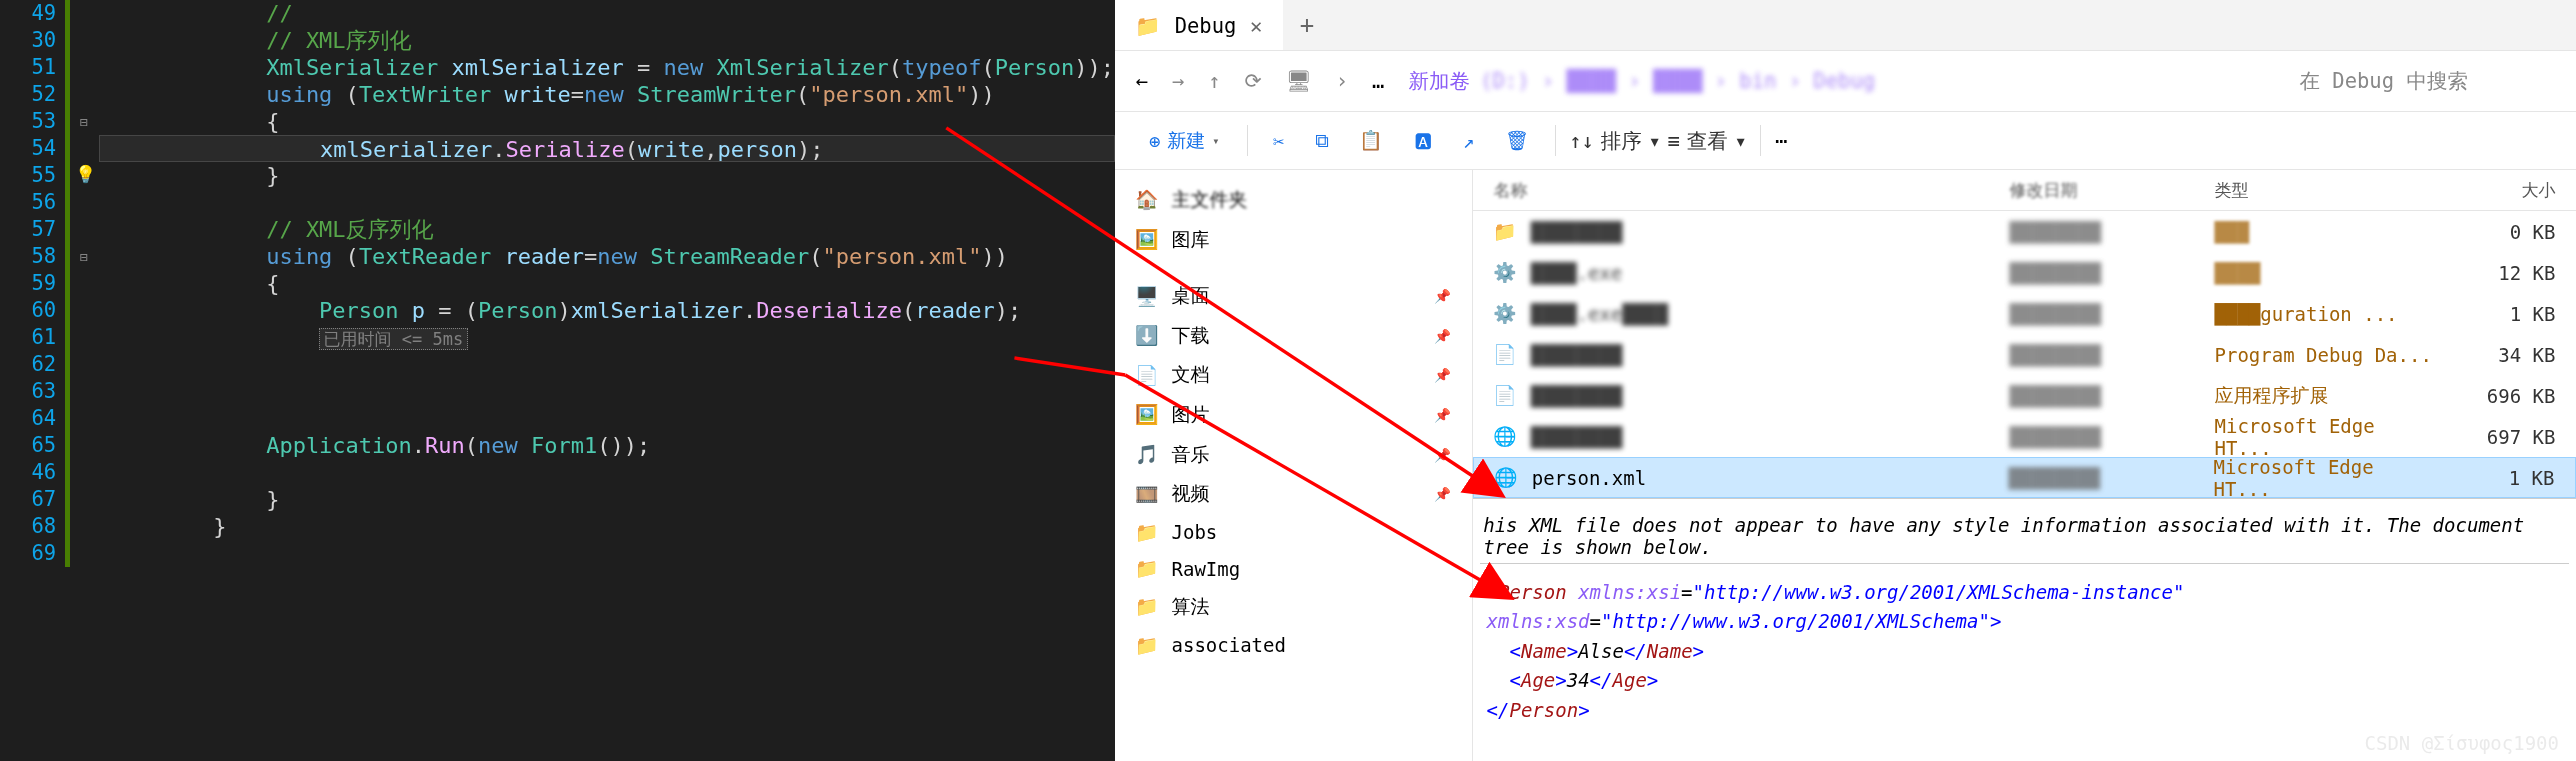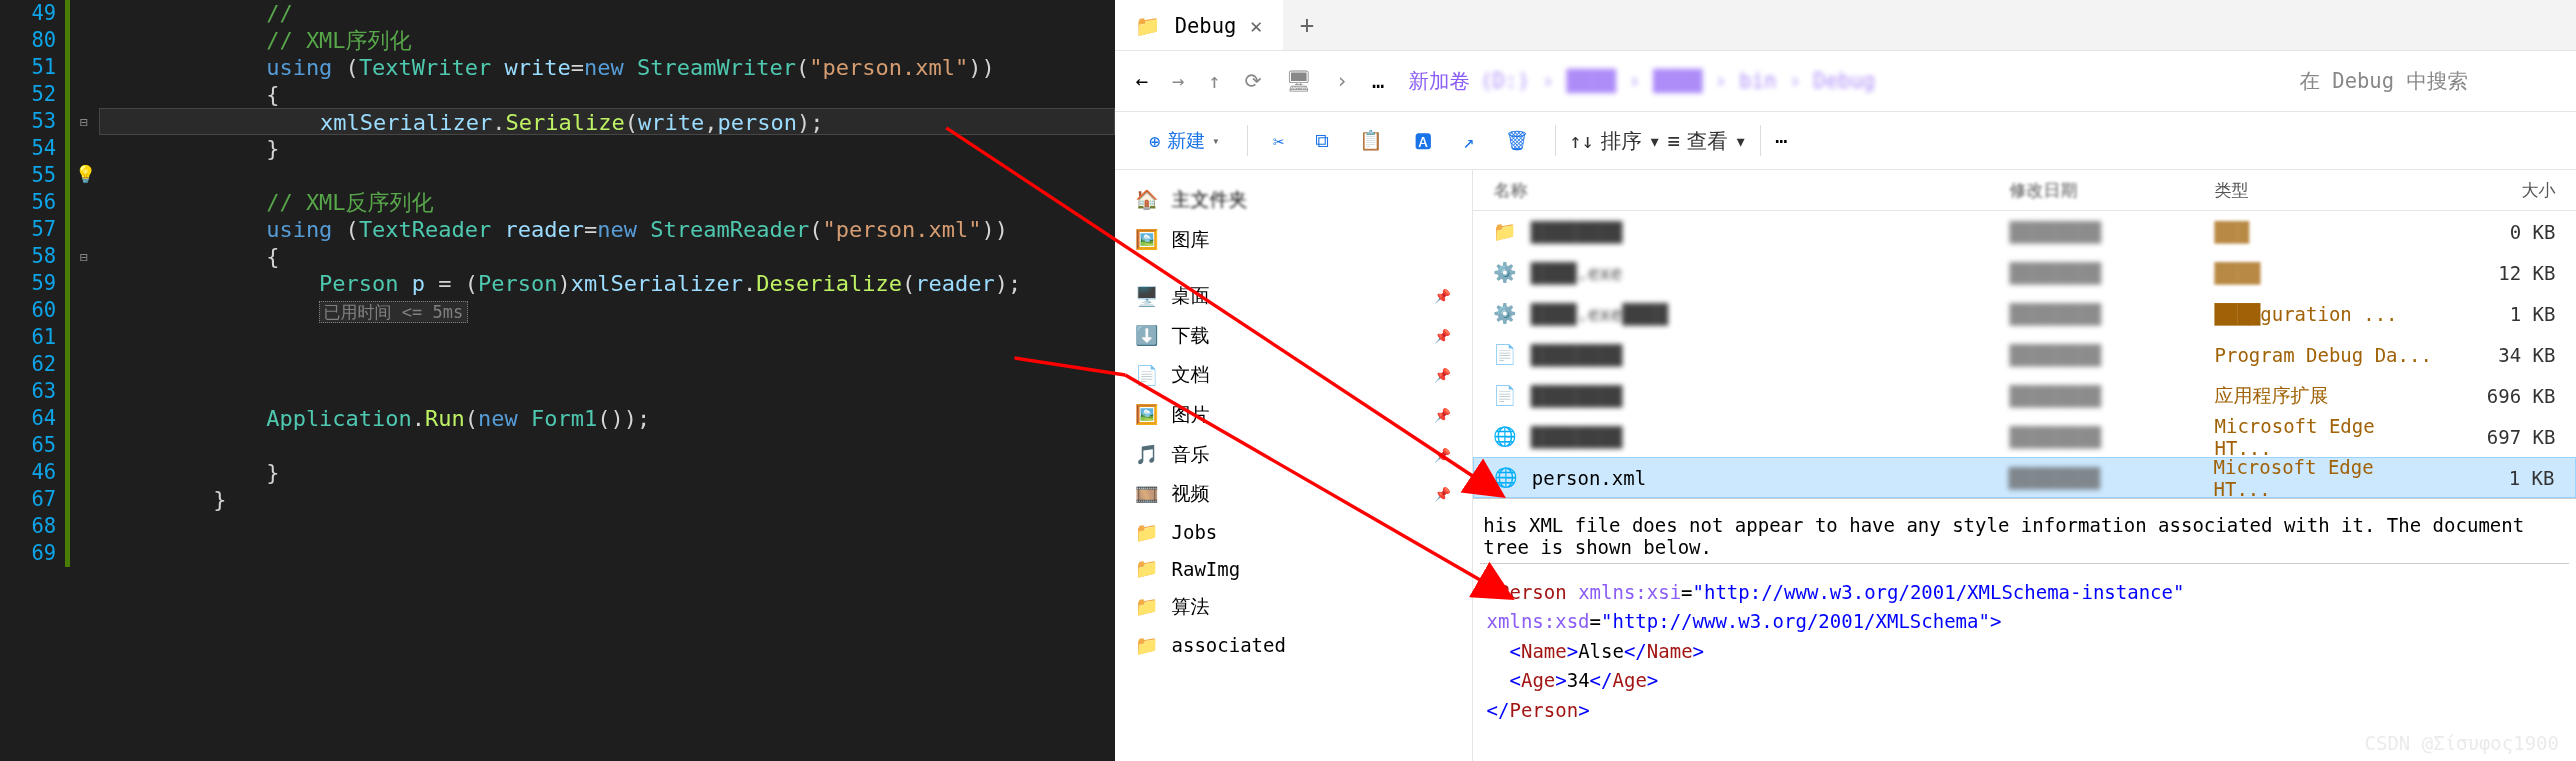--- a/index.html
+++ b/index.html
@@ -15,21 +15,21 @@
 .fold-icon { height: 27px; display: flex; align-items: center; justify-content: center; color: #858585; font-size: 13.6px; }
 .code-lines { flex: 1; line-height: 27px; }
 .code-line { height: 27px; white-space: pre; padding-left: 8.5px; }
 .code-line.current { background: #2a2a2a; border: 0.9px solid #464646; }
 .bulb { position: absolute; left: 75px; top: 164px; color: #ffcc00; font-size: 17px; }
 
 
 .kw { color: #569cd6; }
 .type { color: #4ec9b0; }
 .str { color: #d69d72; }
-.method { color: #bef264; }
+.method { color: #f0abfc; }
 .var { color: #9cdcfe; }
 .comment { color: #57a64a; }
 .perf { color: #808080; background: rgba(128,128,128,0.15); border: 0.9px dotted #808080; padding: 0 3.4px; font-size: 17px; }
 
 
 .explorer { flex: 1; background: #fff; display: flex; flex-direction: column; font-family: "Segoe UI", sans-serif; font-size: 20.5px; color: #000; }
 .tabs { display: flex; align-items: center; height: 51px; background: #f3f3f3; border-bottom: 0.9px solid #e5e5e5; }
 .tab { display: flex; align-items: center; gap: 13.6px; padding: 0 20.5px; height: 100%; background: #fff; border-top: 1.7px solid transparent; }
 .tab .folder-icon { color: #ffb900; }
 .tab .close { color: #666; cursor: pointer; }
@@ -67,21 +67,21 @@
 .file-row { display: flex; align-items: center; padding: 5.1px 20.5px; font-size: 19px; height: 41px; }
 .file-row.selected { background: #cce8ff; border: 0.9px solid #99d1ff; }
 .file-row .ficon { width: 27px; margin-right: 10.2px; }
 .file-row .fname { flex: 1; }
 .file-row .fname.blur { filter: blur(2.6px); opacity: 0.75; }
 .file-row .fdate { width: 205px; color: #666; filter: blur(2.6px); opacity: 0.75; }
 .file-row .ftype { width: 222px; color: #a16207; }
 .file-row .ftype.blur { filter: blur(1.7px); opacity: 0.75; }
 .file-row .fsize { width: 119px; text-align: right; color: #333; }
 
-.preview { border-top: 0.9px solid #ccc; padding: 10.2px 6.8px; font-size: 19px; }
+.preview { border-top: 0.9px solid #ccc; padding: 10.2px 6.8px; font-size: 19px; font-style: italic; }
 .preview-info { padding: 5.1px 3.4px; color: #000; border-bottom: 0.9px solid #ccc; margin-bottom: 10.2px; }
 .xml-content { font-family: monospace; font-size: 19px; padding: 3.4px 6.8px; line-height: 1.55; }
 .xml-tag { color: #a31515; }
 .xml-attr { color: #8b5cf6; }
 .xml-val { color: #0000ff; }
 .xml-text { color: #000; }
 .xml-punct { color: #0000ff; }
 
 .watermark { position: absolute; right: 17px; bottom: 6.8px; color: #ddd; font-size: 19px; opacity: 0.6; }
 
@@ -89,21 +89,21 @@
 .arrow-svg { position: absolute; pointer-events: none; z-index: 100; }
 </style>
 </head>
 <body>
 
 <div class="editor">
   <div class="gutter-area">
     <div class="markers"></div>
     <div class="line-numbers" id="lineNums">
         <div>49</div>
-        <div>80</div>
+        <div>30</div>
         <div>51</div>
         <div>52</div>
         <div>53</div>
         <div>54</div>
         <div>55</div>
         <div>56</div>
         <div>57</div>
         <div>58</div>
         <div>59</div>
         <div>60</div>
@@ -159,20 +159,21 @@
         <div class="fold-icon"></div>
         <div class="fold-icon"></div>
         <div class="fold-icon"></div>
         <div class="fold-icon"></div>
         <div class="fold-icon"></div>
         <div class="fold-icon"></div>
       </div>
     <div class="code-lines" id="codeLines">
         <div class="code-line ">            <span class="comment">//</span></div>
         <div class="code-line ">            <span class="comment">// XML序列化</span></div>
+        <div class="code-line ">            <span class="type">XmlSerializer</span> <span class="var">xmlSerializer</span> = <span class="kw">new</span> <span class="type">XmlSerializer</span>(<span class="kw">typeof</span>(<span class="type">Person</span>));</div>
         <div class="code-line ">            <span class="kw">using</span> (<span class="type">TextWriter</span> <span class="var">write</span>=<span class="kw">new</span> <span class="type">StreamWriter</span>(<span class="str">"person.xml"</span>))</div>
         <div class="code-line ">            {</div>
         <div class="code-line current">                <span class="var">xmlSerializer</span>.<span class="method">Serialize</span>(<span class="var">write</span>,<span class="var">person</span>);</div>
         <div class="code-line ">            }</div>
         <div class="code-line ">            </div>
         <div class="code-line ">            <span class="comment">// XML反序列化</span></div>
         <div class="code-line ">            <span class="kw">using</span> (<span class="type">TextReader</span> <span class="var">reader</span>=<span class="kw">new</span> <span class="type">StreamReader</span>(<span class="str">"person.xml"</span>))</div>
         <div class="code-line ">            {</div>
         <div class="code-line ">                <span class="type">Person</span> <span class="var">p</span> = (<span class="type">Person</span>)<span class="var">xmlSerializer</span>.<span class="method">Deserialize</span>(<span class="var">reader</span>);</div>
         <div class="code-line ">                <span class="perf">已用时间 &lt;= 5ms</span></div>

